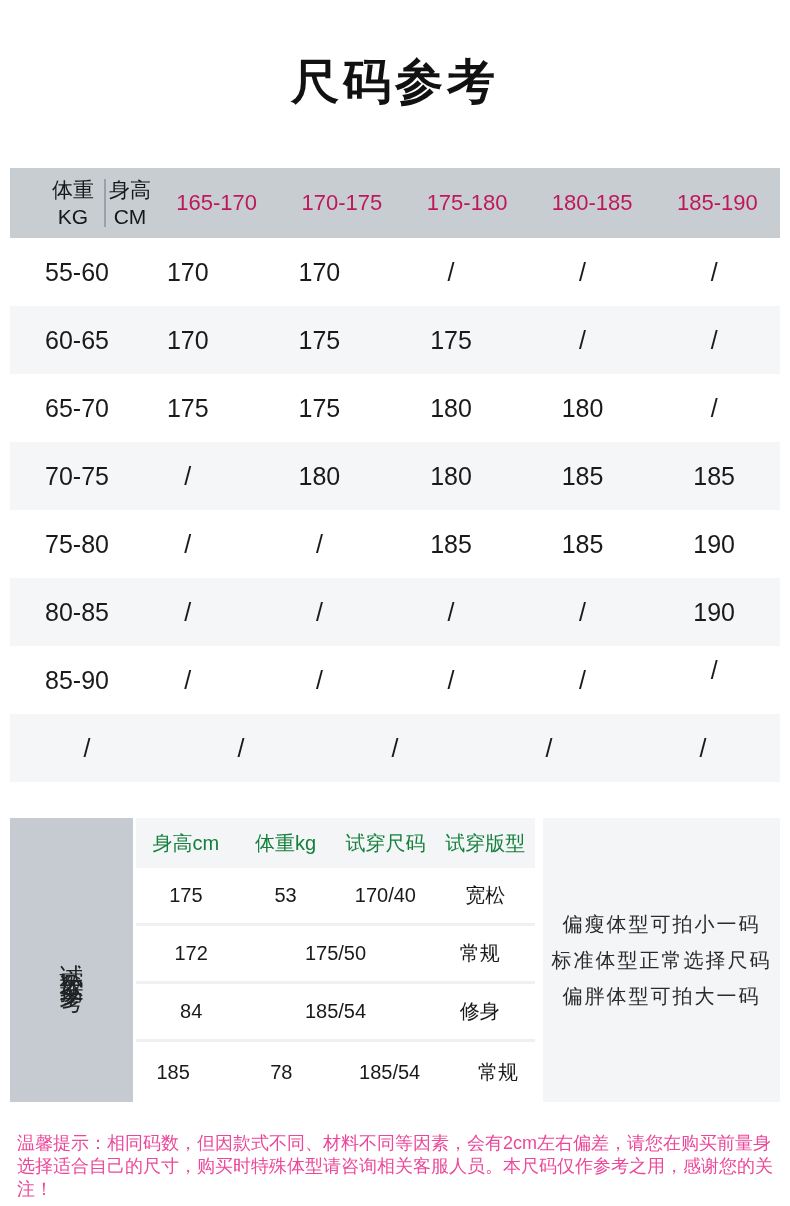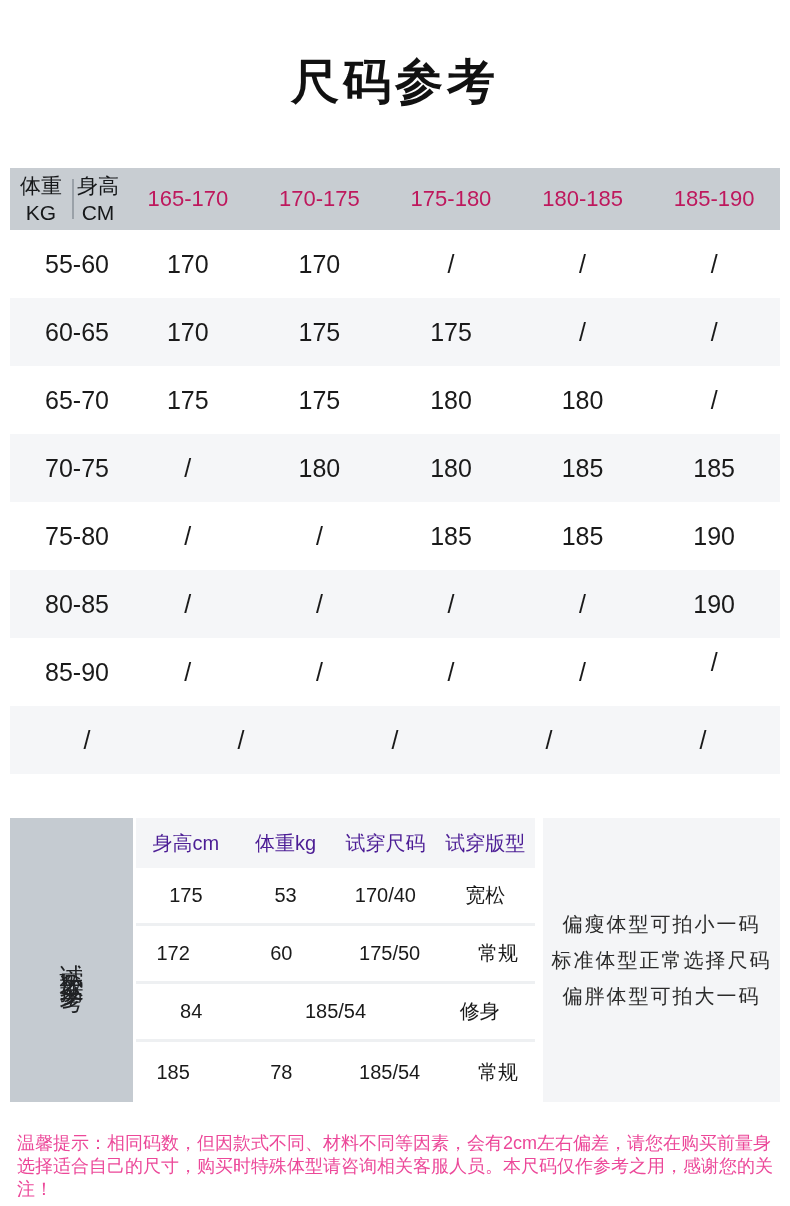--- a/index.html
+++ b/index.html
@@ -6,21 +6,21 @@
   .page {
     position:relative; width:790px; height:1206px; background:#ffffff;
     font-family:"Liberation Sans","DejaVu Sans",sans-serif; color:#1a1a1a; overflow:hidden;
   }
   .title {
     position:absolute; top:50px; left:0; width:100%; text-align:center;
     font-size:48px; font-weight:700; letter-spacing:4px; color:#111111;
   }
   
   .size-table { position:absolute; left:10px; top:168px; width:770px; }
-  .st-header { display:flex; height:62px; background:#c8cdd2; }
+  .st-header { display:flex; height:70px; background:#c8cdd2;padding-left:32px; }
   .st-corner { display:flex; width:112px; }
   .st-corner-cell { display:flex; flex-direction:column; justify-content:center;
     text-align:center; font-size:21px; line-height:27px; color:#16181a; }
   .st-corner-cell.a { width:62px; }
   .st-corner-divider { width:2px; background:#9aa1a8; margin:11px 0; }
   .st-corner-cell.b { flex:1; }
   .st-hcell { flex:1; display:flex; align-items:center; justify-content:center; font-size:22px; color:#be185d; }
   .st-body .st-row { display:flex; height:68px; }
   .st-body .st-row:nth-child(even) { background:#f5f6f8; }
   .st-wcell { width:112px; box-sizing:border-box; padding-left:22px;
@@ -29,21 +29,21 @@
   .st-body .st-row:nth-child(7) .st-vcell:nth-child(6) { transform:translateY(-10px); }
   
   .fit-section { position:absolute; left:10px; top:818px; width:770px; height:284px; }
   .side-label {
     position:absolute; left:0; top:0; width:123px; height:100%; background:#c5cbd1;
     display:flex; align-items:center; justify-content:center;
     writing-mode:vertical-rl; font-size:24px; letter-spacing:5px; color:#1f2123;
   }
   .fit-table { position:absolute; left:126px; top:0; width:399px; height:100%; }
   .fit-header { display:flex; height:50px; background:#f4f5f7; }
-  .fit-hcell { flex:1; display:flex; align-items:center; justify-content:center; font-size:20px; color:#4c1d95; }
+  .fit-hcell { flex:1; display:flex; align-items:center; justify-content:center; font-size:20px; color:#15803d; }
   .fit-body { }
   .fit-row { display:flex; height:55px; background:#ffffff; }
   .fit-row + .fit-row { border-top:3px solid #eef0f2;gap:34px; }
   .fit-row:last-child { height:60px; }
   .fit-cell { flex:1; display:flex; align-items:center; justify-content:center; font-size:20px; }
   .advice-panel {
     position:absolute; right:0; top:0; width:237px; height:100%; background:#f4f5f7;
     display:flex; flex-direction:column; align-items:center; justify-content:center;
   }
   .advice-line { font-size:20px; line-height:36px; letter-spacing:2px; color:#2b2b2b; white-space:nowrap; }
@@ -158,21 +158,20 @@
       </div>
       <div class="fit-body">
         <div class="fit-row">
           <div class="fit-cell">175</div>
           <div class="fit-cell">53</div>
           <div class="fit-cell">170/40</div>
           <div class="fit-cell">宽松</div>
         </div>
         <div class="fit-row">
           <div class="fit-cell">172</div>
-          <div class="fit-cell">60</div>
           <div class="fit-cell">175/50</div>
           <div class="fit-cell">常规</div>
         </div>
         <div class="fit-row">
           <div class="fit-cell">84</div>
           <div class="fit-cell">185/54</div>
           <div class="fit-cell">修身</div>
         </div>
         <div class="fit-row">
           <div class="fit-cell">185</div>

